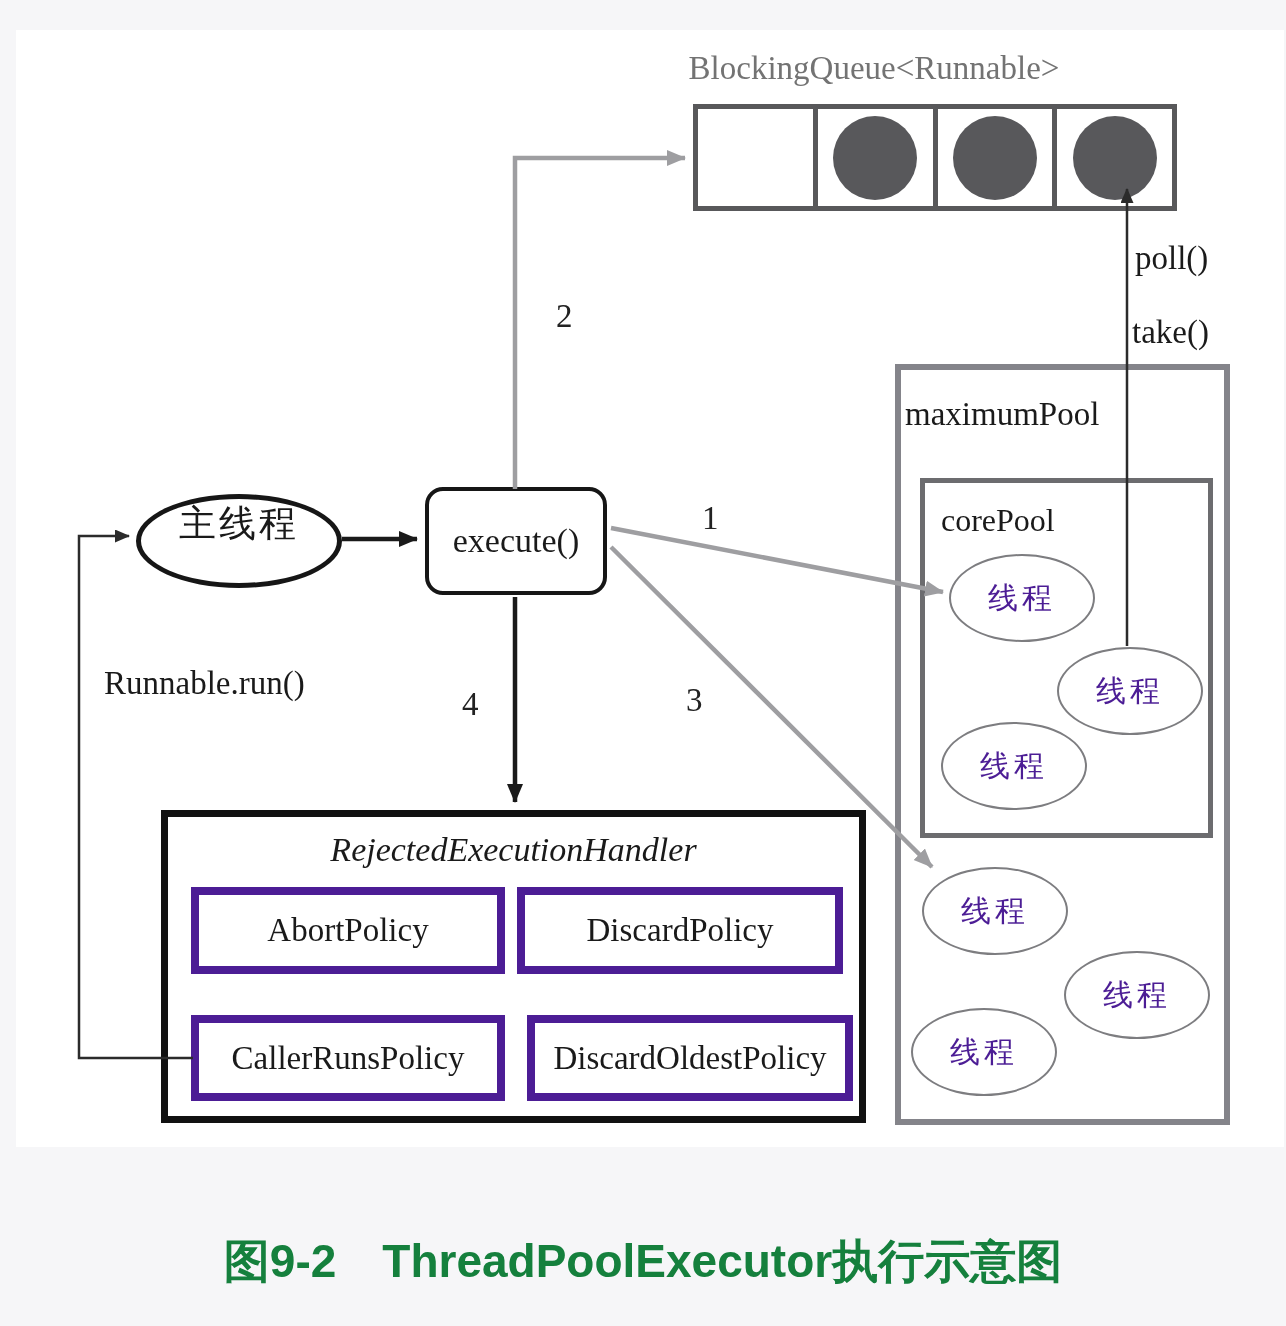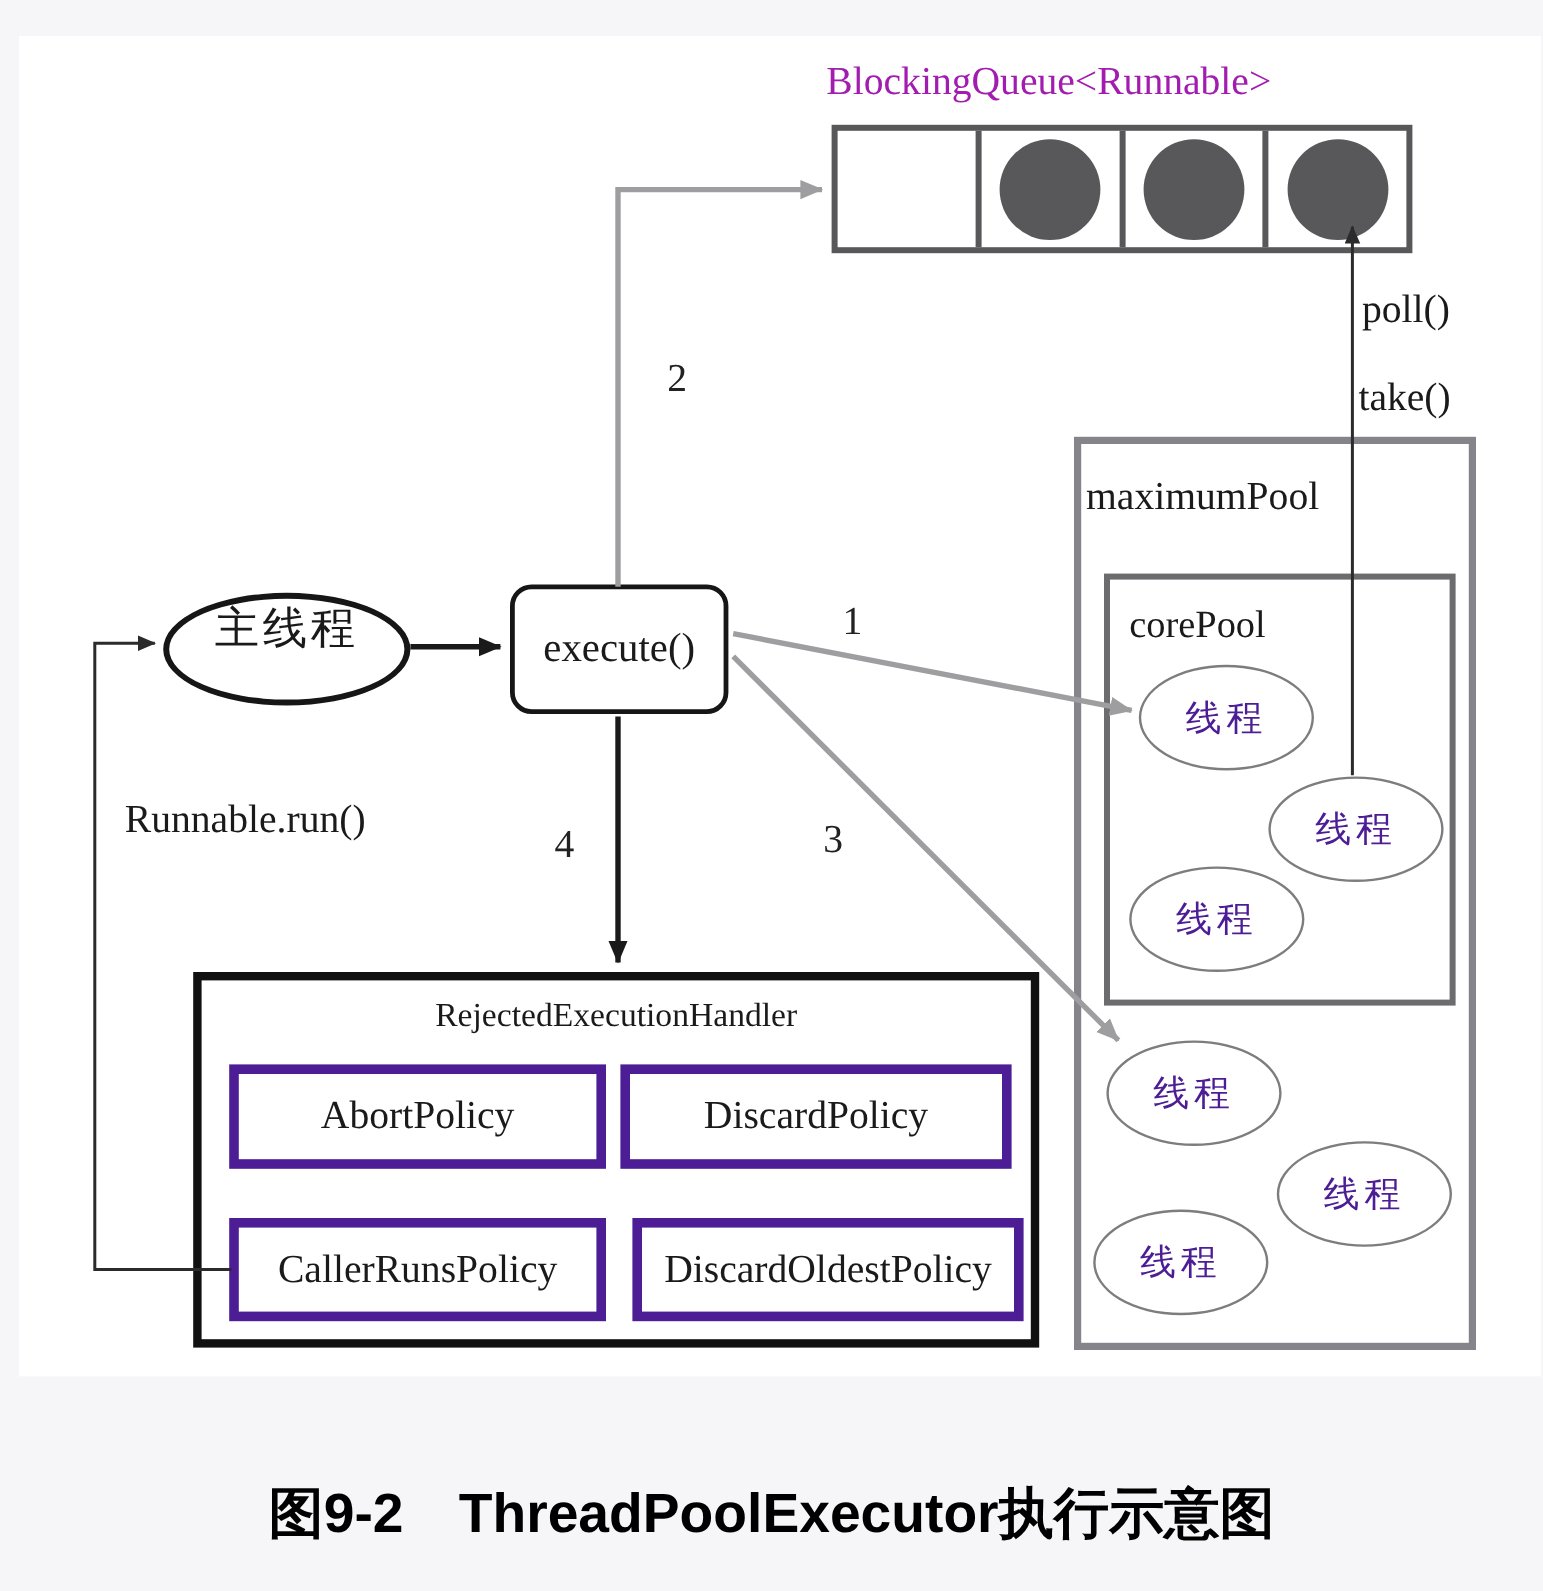--- a/index.html
+++ b/index.html
@@ -6,21 +6,21 @@
   body { background:#f6f6f8; }
   .page {
     position:relative; width:1286px; height:1326px;
     background:#f6f6f8; overflow:hidden;
     font-family:"Liberation Serif", serif; color:#1a1a1a;
   }
   .canvas { position:absolute; left:16px; top:30px; width:1268px; height:1117px; background:#ffffff; }
   .abs { position:absolute; }
 
   
-  .queue-label { left:684px; top:50px; width:380px; text-align:center; font-size:33px; color:#a21caf; }
+  .queue-label { left:684px; top:50px; width:380px; text-align:center; font-size:33px; color:#737373; }
   .queue { left:693px; top:104px; width:484px; height:107px; border:5px solid #58585a; display:flex; background:#fff; }
   .queue-cell { flex:1; display:flex; align-items:center; justify-content:center; }
   .queue-cell + .queue-cell { border-left:5px solid #58585a; }
   .task-dot { width:84px; height:84px; border-radius:50%; background:#58585b; }
 
   .lbl-poll { left:1135px; top:240px; font-size:33px; }
   .lbl-take { left:1132px; top:314px; font-size:33px; }
 
   
   .maximum-pool { left:895px; top:364px; width:335px; height:761px; border:6px solid #84848a; background:#fff; }
@@ -45,34 +45,34 @@
   }
   .lbl-runnable { left:104px; top:665px; font-size:33px; }
   .step-num { font-size:33px; color:#222; }
   .step-1 { left:702px; top:500px; }
   .step-2 { left:556px; top:298px; }
   .step-3 { left:686px; top:682px; }
   .step-4 { left:462px; top:686px; }
 
   
   .handler { left:161px; top:810px; width:705px; height:313px; border:7px solid #111111; background:#fff; }
-  .handler-title { position:absolute; left:0; top:14px; width:100%; text-align:center; font-size:28px; }
+  .handler-title { position:absolute; left:0; top:14px; width:100%; text-align:center; font-size:34px;font-style:italic; }
   .policy {
     position:absolute; border:8px solid #4c1d95; background:#fff;
     display:flex; align-items:center; justify-content:center; font-size:33px;
   }
   .policy-abort   { left:23px;  top:70px;  width:314px; height:87px; }
   .policy-discard { left:349px; top:70px;  width:326px; height:87px;text-align:center; }
   .policy-caller  { left:23px;  top:198px; width:314px; height:86px; }
   .policy-oldest  { left:359px; top:198px; width:326px; height:86px; }
 
   
   .caption {
     left:0; top:1231px; width:100%; text-align:center;
-    font-family:"Liberation Sans", sans-serif; font-weight:600; font-size:46px; color:#000000;
+    font-family:"Liberation Sans", sans-serif; font-weight:600; font-size:46px; color:#15803d;
   }
   .caption .gap { display:inline-block; width:46px; }
 
   svg.overlay { position:absolute; left:0; top:0; width:1286px; height:1326px; pointer-events:none; }
 </style>
 </head>
 <body>
 
 <div class="page">
   <div class="canvas"></div>

